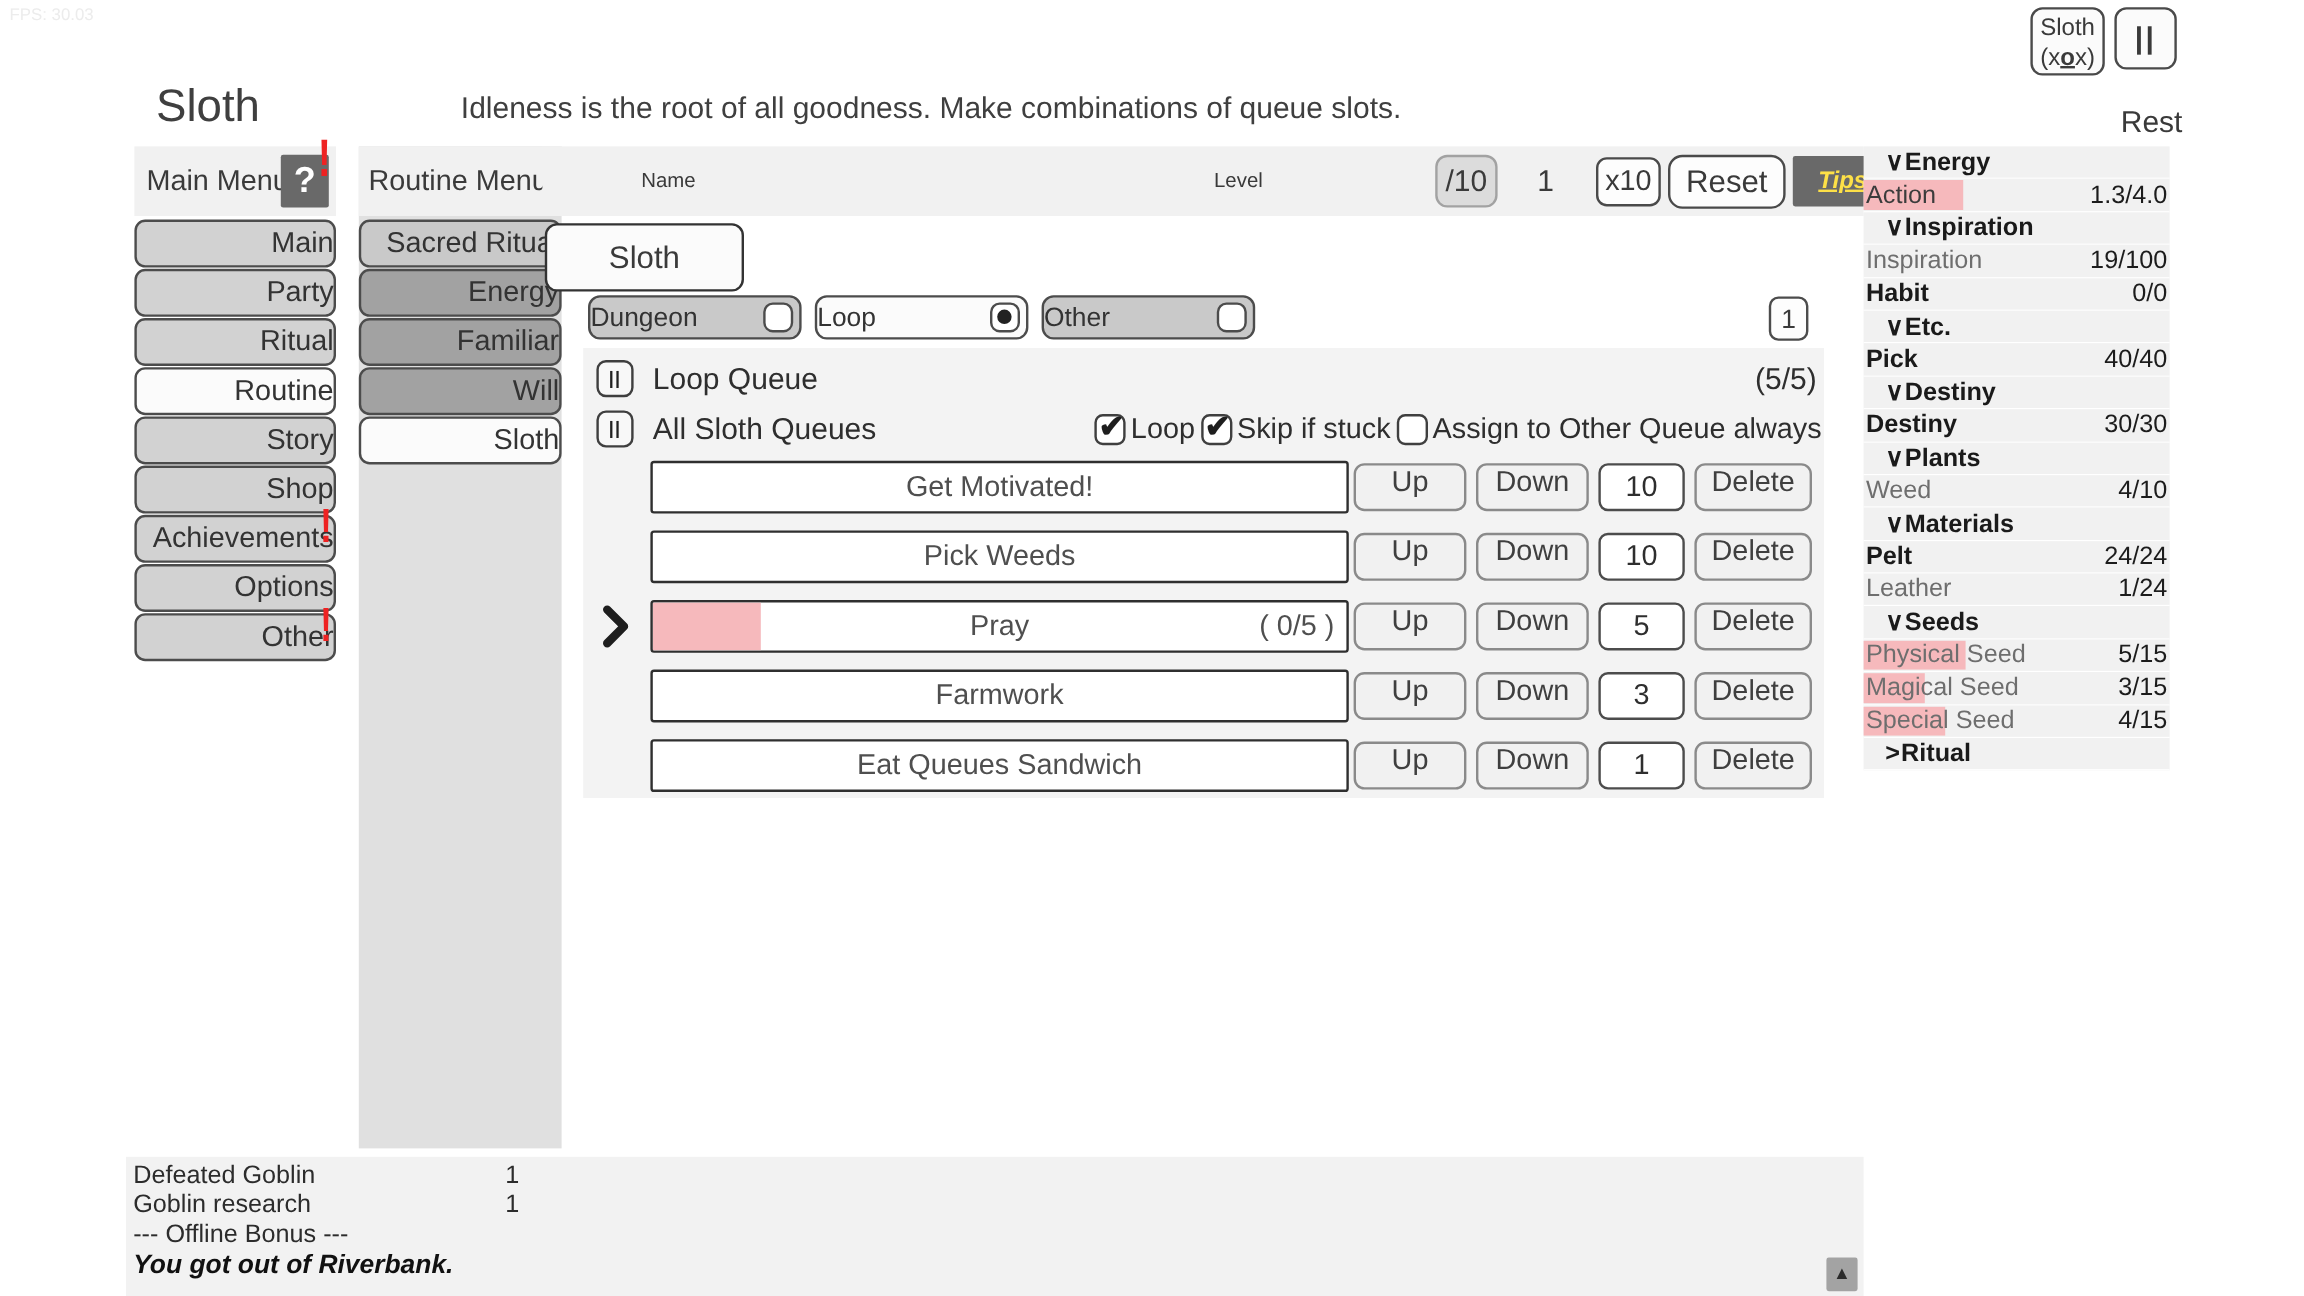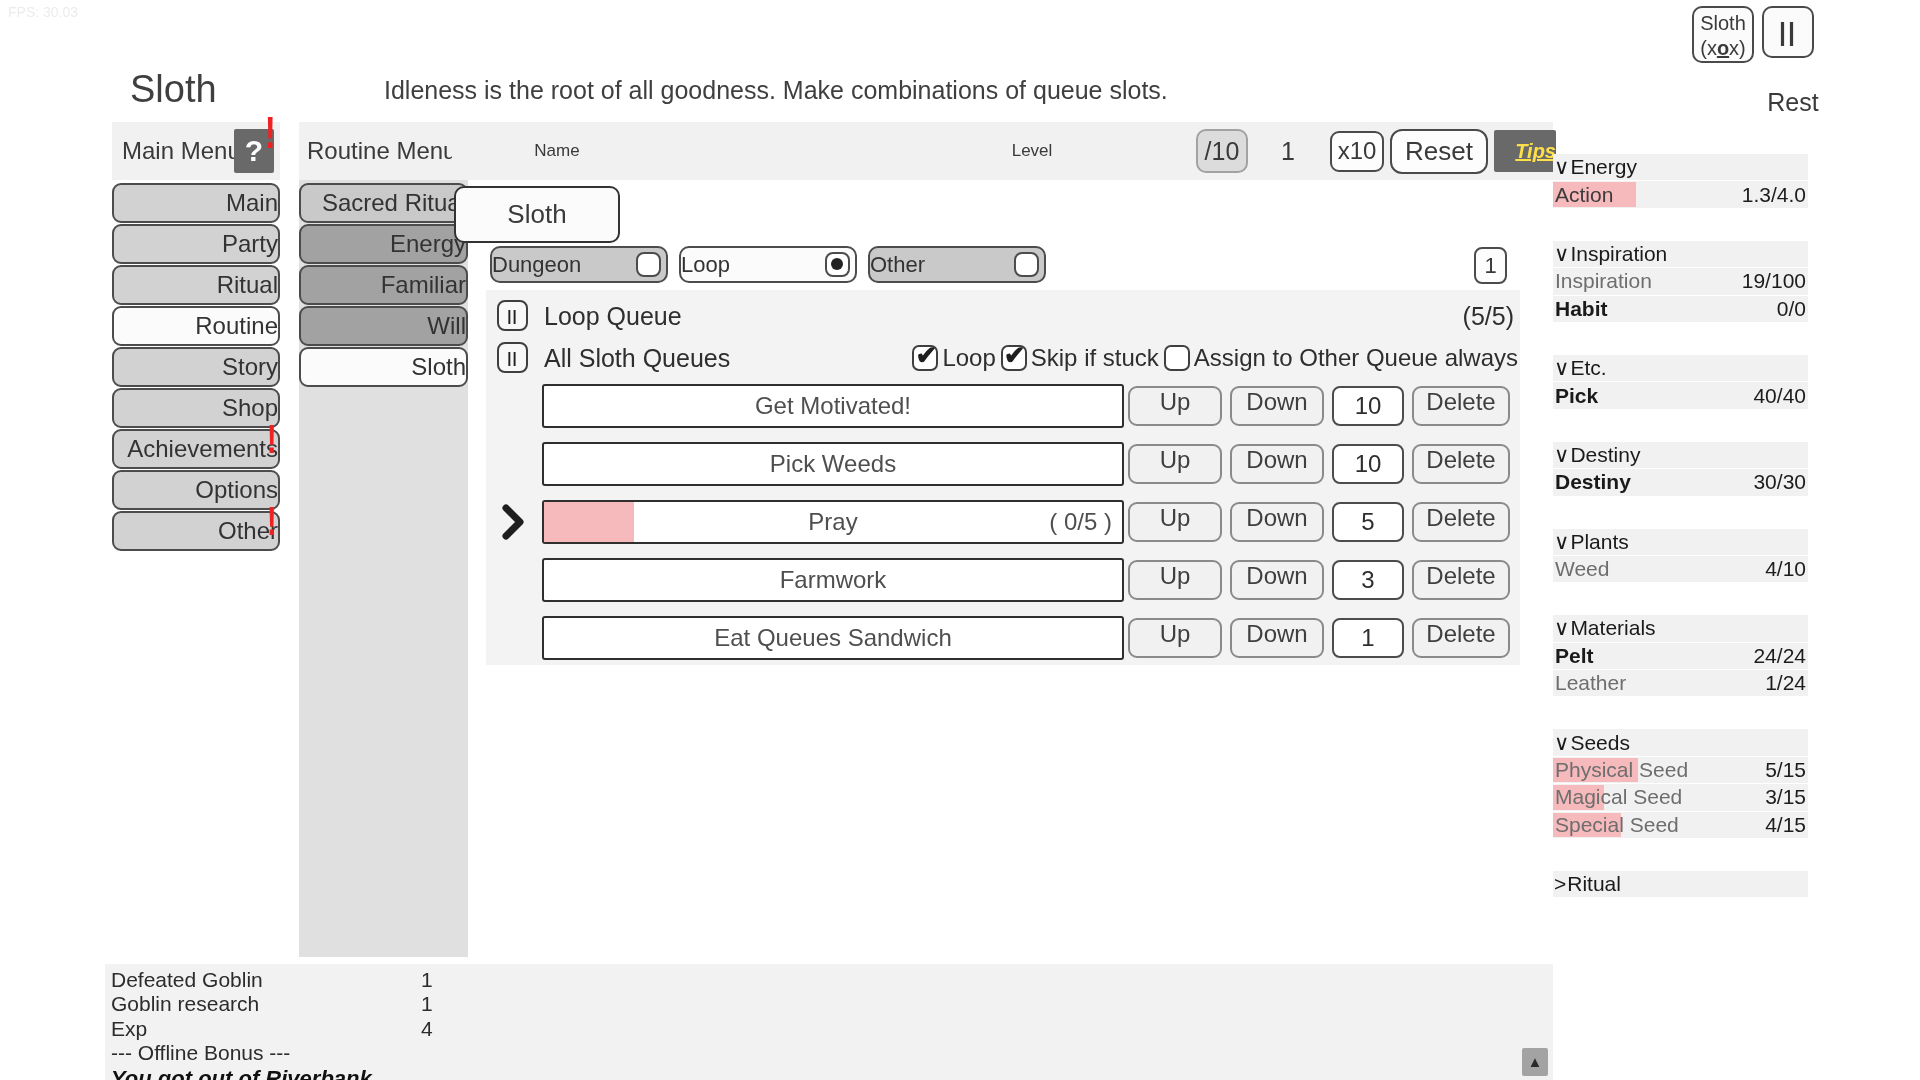--- a/index.html
+++ b/index.html
@@ -98,21 +98,21 @@
              border-radius:8px; font-size:24px; text-align:center; line-height:36px; color:#2e2e2e; }
   .q-btn.del { left:926px; width:98px; }
 
   
   #resources { left:1553px; top:122px; width:255px; }
   .res-row { position:relative; height:27.4px; background:#f1f1f1; border-bottom:1.5px solid #fff;
              display:flex; align-items:center; justify-content:space-between; padding:0 2px 0 2px; font-size:21px; }
   .res-row .hl { position:absolute; left:0; top:1px; bottom:1px; background:#f6b9bc; }
   .res-row .lbl, .res-row .val { position:relative; }
   .res-row .val { color:#1c1c1c; }
-  .res-row.header { font-weight:normal; color:#1a1a1a; padding-left:1px;margin-top:32px; }
+  .res-row.header { font-weight:bold; color:#1a1a1a; padding-left:18px; }
   .res-row.header .chev { margin-right:1px; }
   .tone-gray { color:#6e6e6e; }
   .tone-dark { color:#3c3c3c; }
   .tone-bold { font-weight:bold; color:#1a1a1a; }
 
   
   #log { left:105px; top:964px; width:1448px; height:116px; background:#f2f2f2; padding:4px 0 0 6px; }
   .log-line { position:relative; height:24.4px; font-size:21px; color:#2c2c2c; }
   .log-line .lv { position:absolute; left:310px; }
   #offline-header { font-size:21px; color:#2c2c2c; height:24.4px; }
@@ -417,21 +417,17 @@
 <div id="log" class="abs">
   <div id="log-lines">
       <div class="log-line">
     <span>Defeated Goblin</span>
     <span class="lv">1</span>
   </div>
       <div class="log-line">
     <span>Goblin research</span>
     <span class="lv">1</span>
   </div>
-      <div class="log-line">
-    <span>Exp</span>
-    <span class="lv">4</span>
-  </div>
     </div>
   <div id="offline-header">--- Offline Bonus ---</div>
   <div id="offline-msg">You got out of Riverbank.</div>
 </div>
 <div id="scroll-top" class="abs">▲</div>
 
 </body></html>

